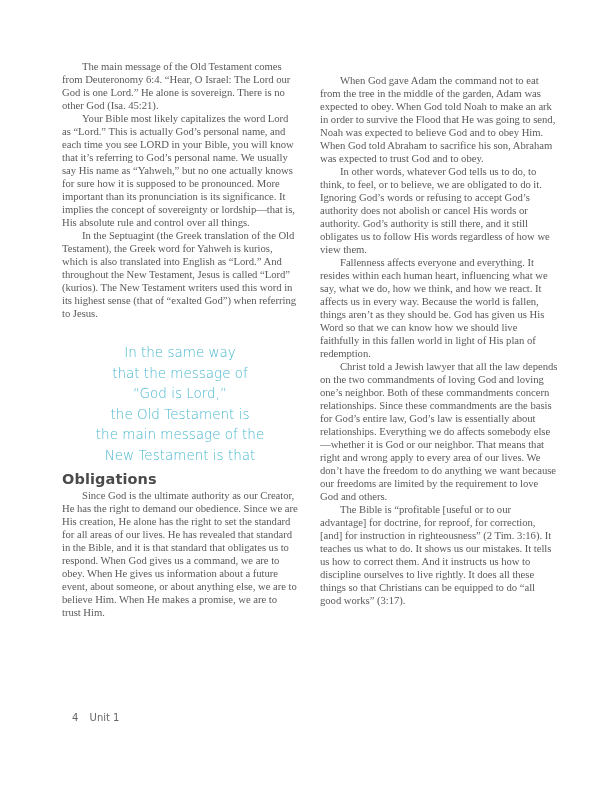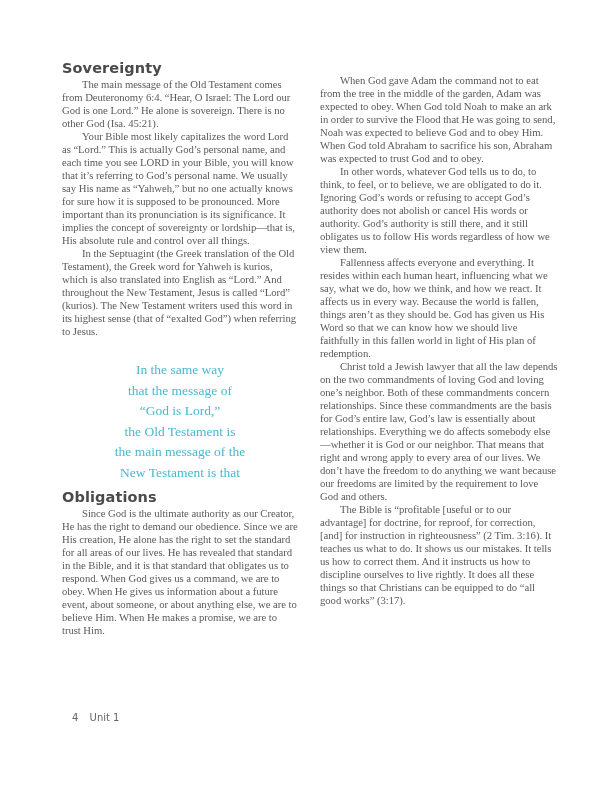--- a/index.html
+++ b/index.html
@@ -17,35 +17,34 @@
   }
   p {
     margin: 0; font-size: 10.7px; line-height: 13px; text-align: left;
     text-indent: 20px; color: #5a5a5a; letter-spacing: -0.05px;
   }
   .pullquote {
     font-family: "DejaVu Sans", "Liberation Sans", sans-serif;
     color: #4ab8cf; font-size: 13.5px; line-height: 20.5px; text-align: center;
     margin: 22px 0 6px 0; font-weight: 300;
   }
-  .pullquote div { margin: 0; font-family: Liberation Serif, serif; }
+  .pullquote div { margin: 0; }
   #obligations-heading { margin-top: 4px; }
   #fall-heading { margin-top: 12px; }
   .footer {
     position: absolute; left: 72px; top: 712px;
     font-family: "DejaVu Sans", "Liberation Sans", sans-serif;
     font-size: 10px; color: #666;
   }
   .footer span { margin-right: 8px; }
 </style>
 </head>
 <body>
 
 <div class="col col-left">
-  <h2>Sovereignty</h2>
   <p>The main message of the Old Testament comes from Deuteronomy 6:4. “Hear, O Israel: The Lord our God is one Lord.” He alone is sovereign. There is no other God (Isa. 45:21).</p>
   <p>Your Bible most likely capitalizes the word Lord as “Lord.” This is actually God’s personal name, and each time you see LORD in your Bible, you will know that it’s referring to God’s personal name. We usually say His name as “Yahweh,” but no one actually knows for sure how it is supposed to be pronounced. More important than its pronunciation is its significance. It implies the concept of sovereignty or lordship—that is, His absolute rule and control over all things.</p>
   <p>In the Septuagint (the Greek translation of the Old Testament), the Greek word for Yahweh is kurios, which is also translated into English as “Lord.” And throughout the New Testament, Jesus is called “Lord” (kurios). The New Testament writers used this word in its highest sense (that of “exalted God”) when referring to Jesus.</p>
 
   <div class="pullquote">
     <div>In the same way</div>
     <div>that the message of</div>
     <div>“God is Lord,”</div>
     <div>the Old Testament is</div>
     <div>the main message of the</div>

